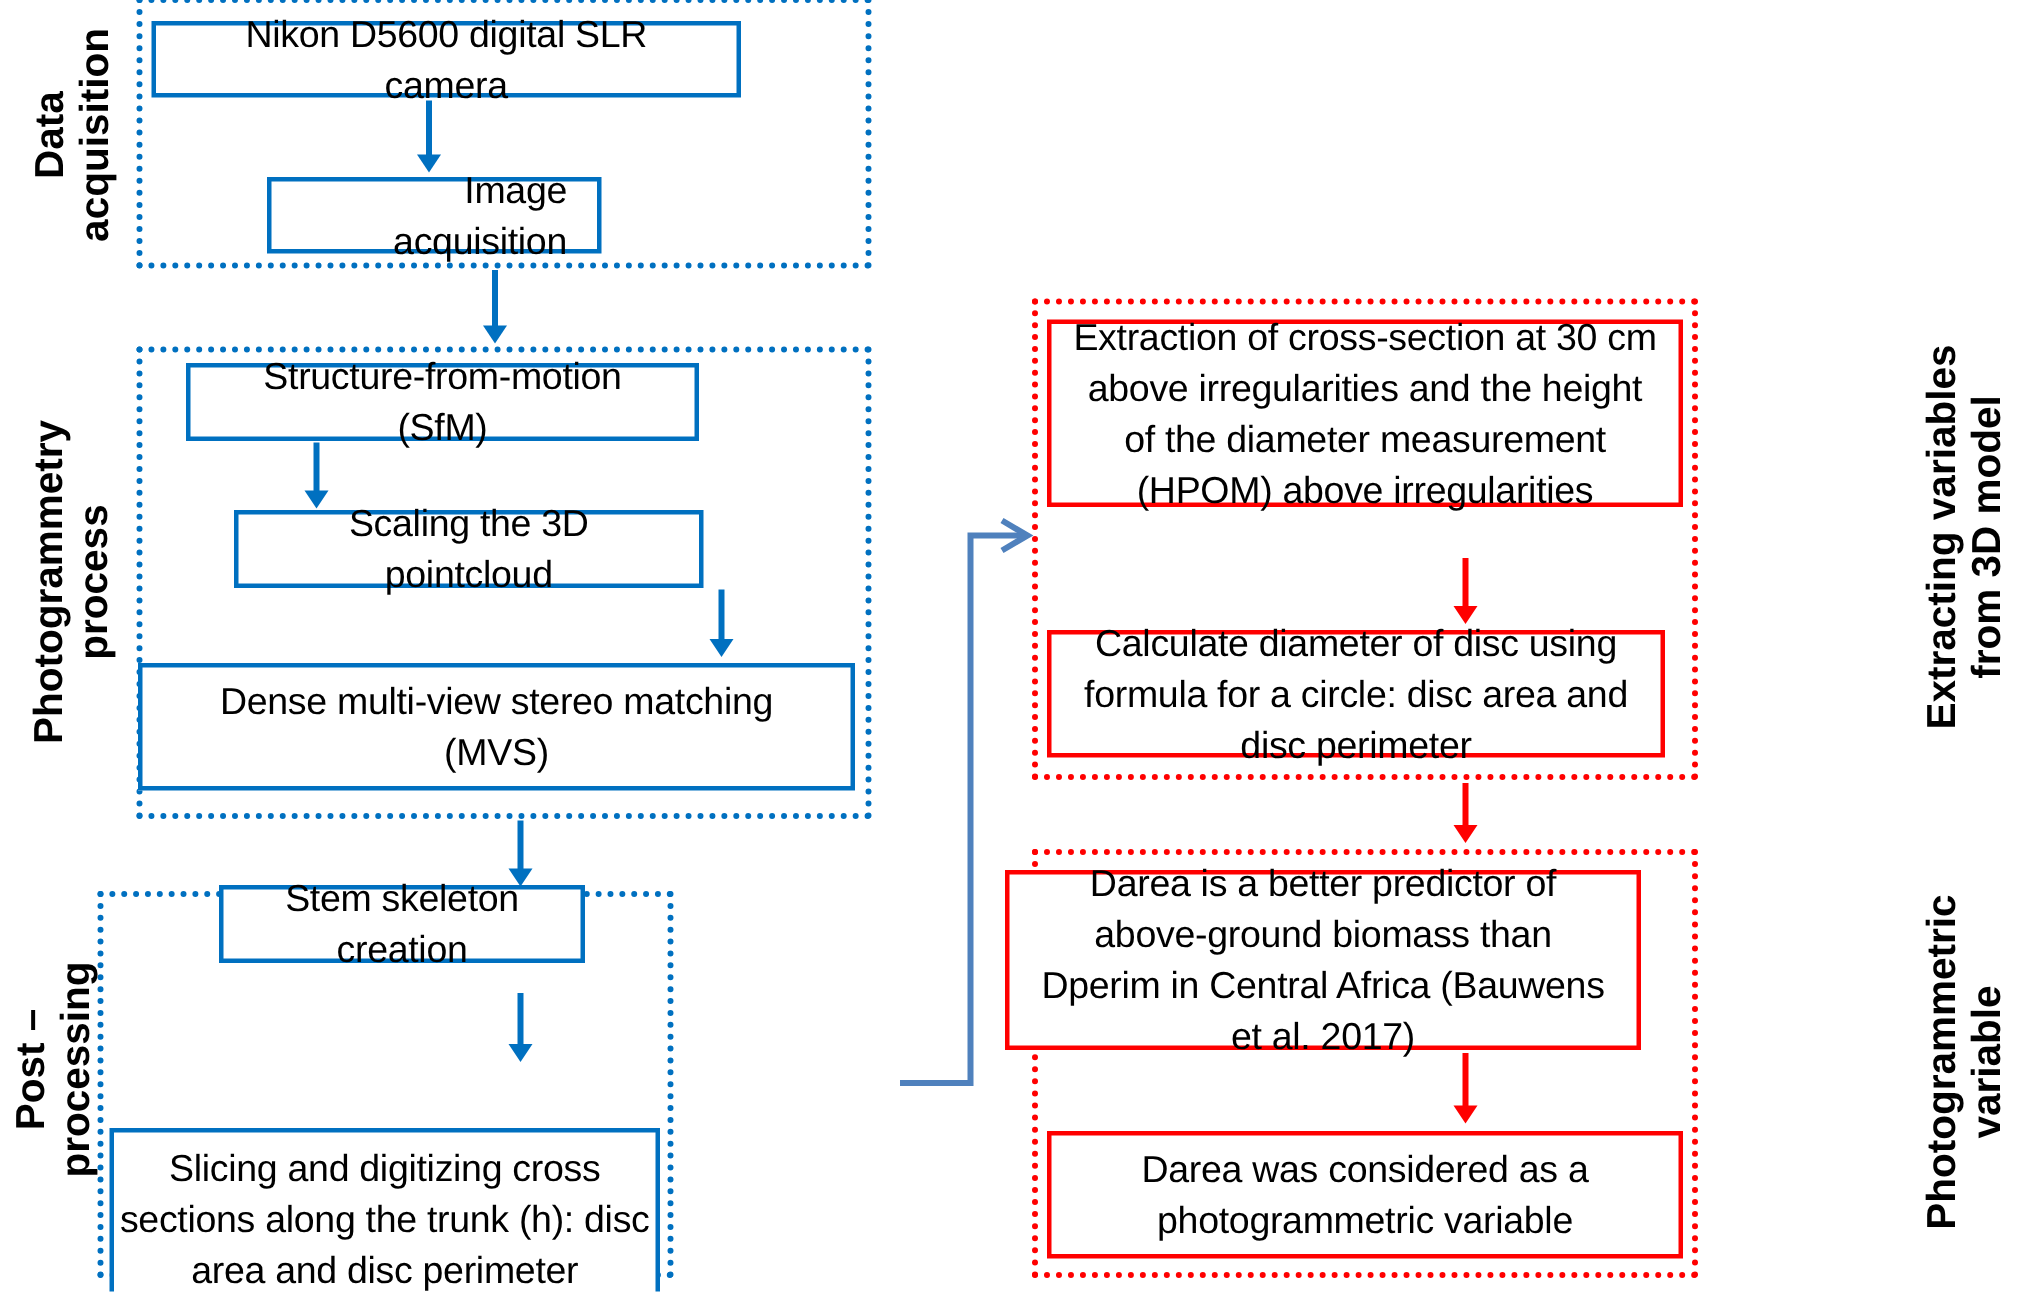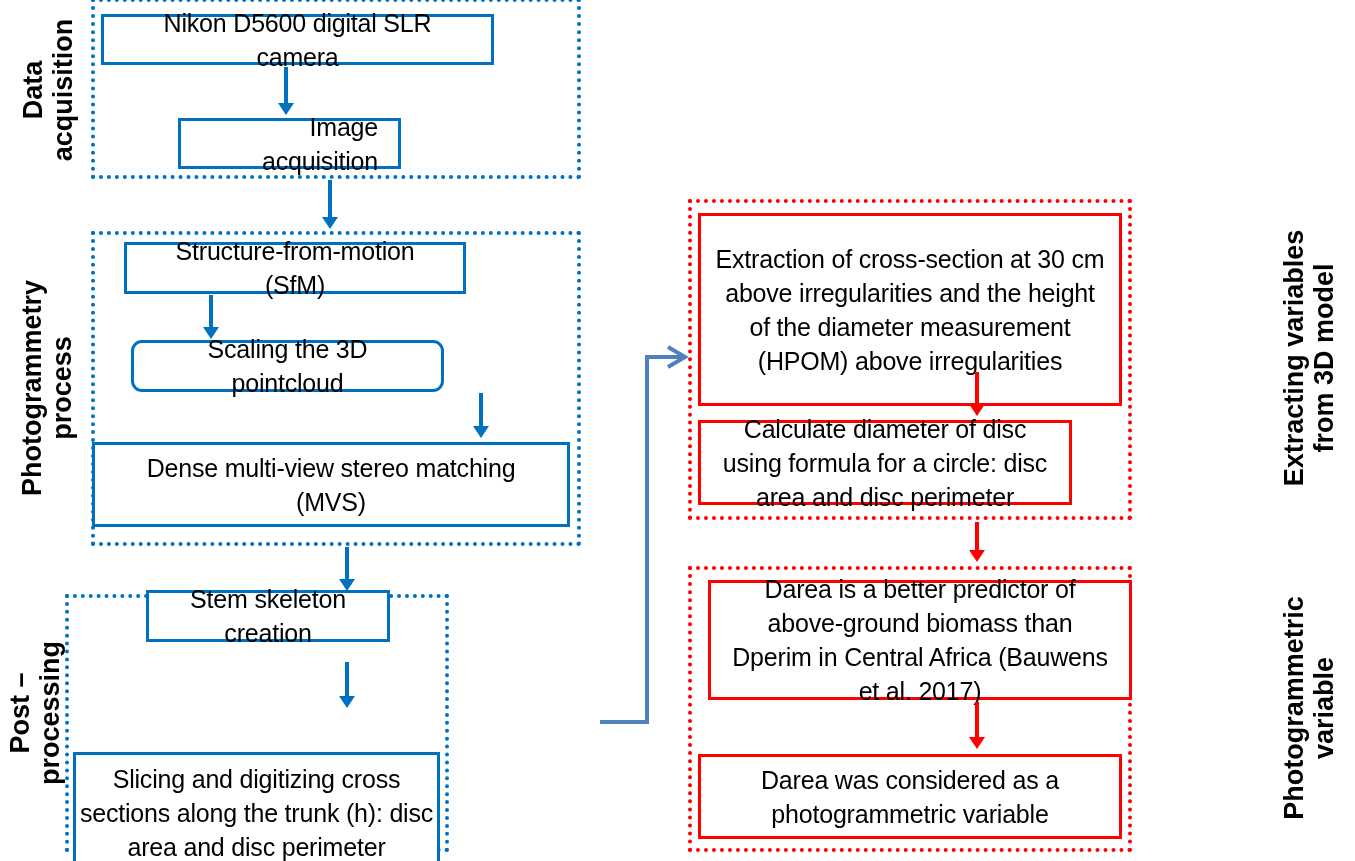--- a/index.html
+++ b/index.html
@@ -32,21 +32,21 @@
 </div>
 
 <div class="group blue" style="left:91px; top:231px; width:490px; height:315px;"></div>
 <div class="vlabel" style="left:-98px; top:358px; width:290px; height:60px;">
   <div>Photogrammetry</div>
   <div>process</div>
 </div>
 <div class="box blue" style="left:124px; top:242px; width:342px; height:52px;">
   <span>Structure-from-motion (SfM)</span>
 </div>
-<div class="box blue" style="left:131px; top:340px; width:313px; height:52px;border-radius:11px;">
+<div class="box blue" style="left:156px; top:340px; width:313px; height:52px;">
   <span>Scaling the 3D pointcloud</span>
 </div>
 <div class="box blue" style="left:92px; top:442px; width:478px; height:85px; padding:0 20px;">
   <span>Dense multi-view stereo matching (MVS)</span>
 </div>
 
 <div class="group blue" style="left:65px; top:594px; width:384px; height:258px;"></div>
 <div class="vlabel" style="left:-45px; top:683px; width:160px; height:60px;">
   <div>Post –</div>
   <div>processing</div>
@@ -56,33 +56,33 @@
 </div>
 <div class="box blue" style="left:73px; top:752px; width:367px; height:121px; padding:0 0;">
   <span>Slicing and digitizing cross sections along the trunk (h): disc area and disc perimeter</span>
 </div>
 
 <div class="group red" style="left:688px; top:199px; width:444px; height:321px;"></div>
 <div class="vlabel" style="left:1164px; top:328px; width:290px; height:60px;">
   <div>Extracting variables</div>
   <div>from 3D model</div>
 </div>
-<div class="box red" style="left:698px; top:213px; width:424px; height:193px; padding:0 14px;">
+<div class="box red" style="left:698px; top:213px; width:424px; height:125px; padding:0 14px;">
   <span>Extraction of cross-section at 30 cm above irregularities and the height of the diameter measurement (HPOM) above irregularities</span>
 </div>
-<div class="box red" style="left:698px; top:420px; width:374px; height:85px; padding:0 12px;">
+<div class="box red" style="left:698px; top:420px; width:412px; height:85px; padding:0 12px;">
   <span>Calculate diameter of disc using formula for a circle: disc area and disc perimeter</span>
 </div>
 
 <div class="group red" style="left:688px; top:566px; width:444px; height:286px;"></div>
 <div class="vlabel" style="left:1189px; top:678px; width:240px; height:60px;">
   <div>Photogrammetric</div>
   <div>variable</div>
 </div>
-<div class="box red" style="left:708px; top:580px; width:424px; height:120px; padding:0 16px;">
+<div class="box red" style="left:670px; top:580px; width:424px; height:120px; padding:0 16px;">
   <span>Darea is a better predictor of above-ground biomass than Dperim in Central Africa (Bauwens et al. 2017)</span>
 </div>
 <div class="box red" style="left:698px; top:754px; width:424px; height:85px; padding:0 60px;justify-content:flex-end;">
   <span>Darea was considered as a photogrammetric variable</span>
 </div>
 
 <svg class="overlay" viewBox="0 0 1355 861">
   <defs>
     <marker id="ahBlue" markerWidth="4" markerHeight="4" refX="2" refY="2" orient="auto" markerUnits="strokeWidth">
       <path d="M0,0 L4,2 L0,4 Z" fill="#0070c0"></path>

